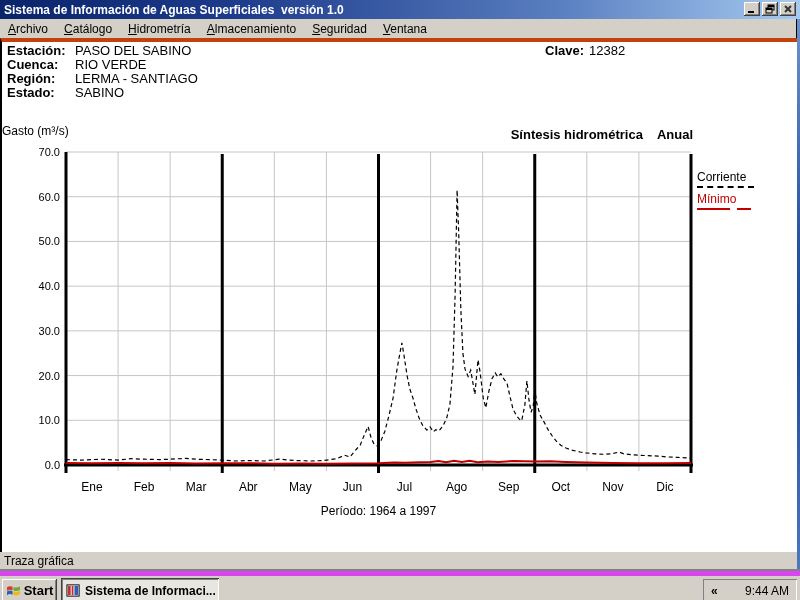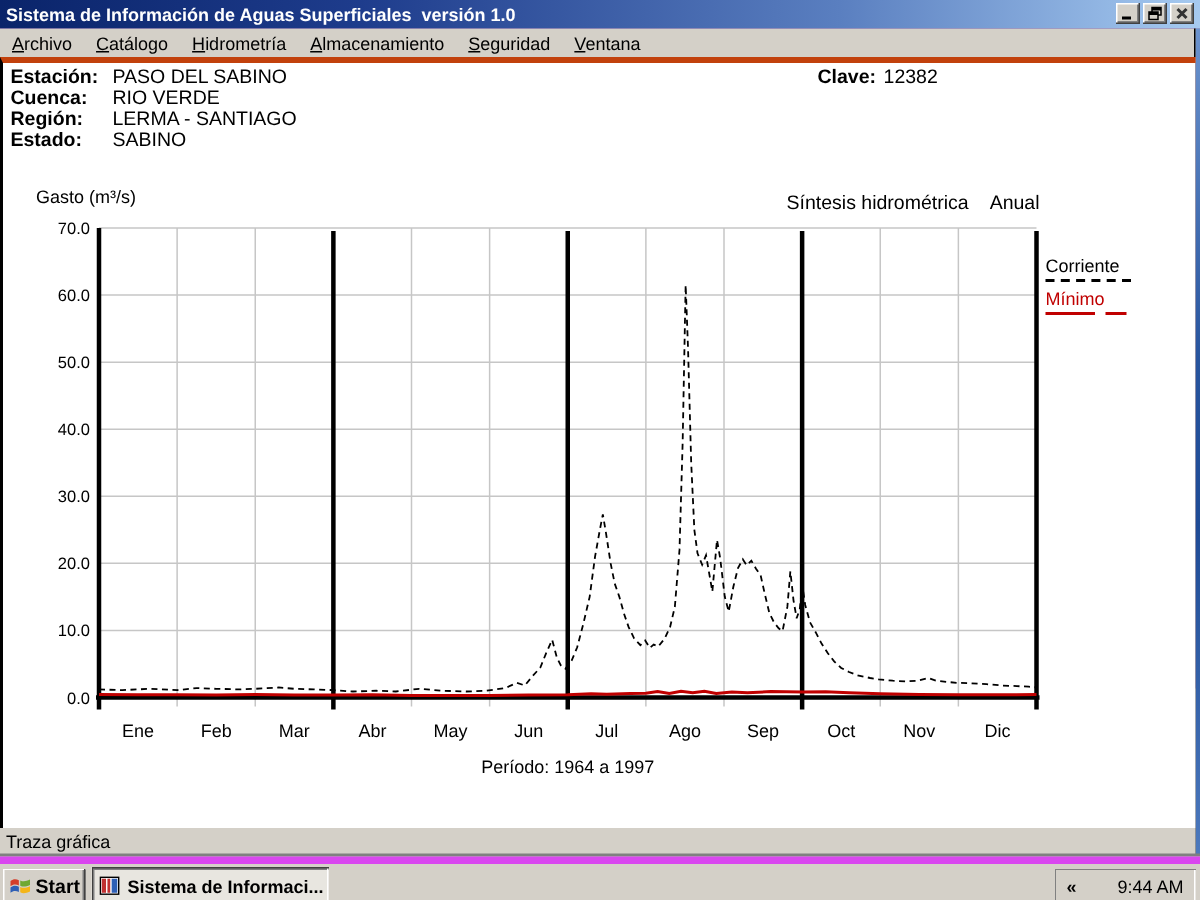--- a/index.html
+++ b/index.html
@@ -1,18 +1,18 @@
 <!DOCTYPE html>
 <html><head>
 <meta charset="utf-8">
 <style>
   * { margin:0; padding:0; box-sizing:border-box; }
   html,body { width:800px; height:600px; overflow:hidden; }
   body { font-family:"Liberation Sans", sans-serif; background:#D4D0C8; }
-  .screen { position:relative; width:800px; height:459px; background:#4c1d95; }
+  .screen { position:relative; width:800px; height:459px; background:#0f766e; }
 
   
   .titlebar { position:absolute; left:0; top:0; width:800px; height:19px;
     background:linear-gradient(to right,#0A246A 0%,#1E3C8C 30%,#5A7FC0 70%,#A6CAF0 100%);
     display:flex; align-items:center; }
   .title-text { color:#fff; font-weight:bold; font-size:12px; padding-left:4px; white-space:pre; }
   .winbtn { position:absolute; top:2px; width:16px; height:14px; background:#D4D0C8;
     box-shadow:inset -1px -1px 0 #404040, inset 1px 1px 0 #fff, inset -2px -2px 0 #808080;
     display:flex; align-items:center; justify-content:center; }
   .btn-min { right:40px; } .btn-restore { right:22px; } .btn-close { right:4px; }
@@ -30,22 +30,22 @@
     border-left:1px solid #000;
     background:linear-gradient(180deg,#6B93CE 0%,#27549E 40%,#1E4B96 60%,#4C79BD 100%); }
 
   .info-block { position:absolute; left:5px; top:2px; font-size:13px; }
   .info-row { display:flex; line-height:14px; height:14px; }
   .info-label { font-weight:bold; width:68px; }
   .info-value { white-space:pre; }
   .clave { position:absolute; left:543px; top:2px; font-size:13px; line-height:14px; }
   .clave .info-label { display:inline; width:auto; margin-right:5px; }
 
-  .gasto-label { position:absolute; left:22px; top:82px; font-size:12px; }
-  .sintesis { position:absolute; right:104px; top:85px; font-size:13px; font-weight:normal;
+  .gasto-label { position:absolute; left:0; top:82px; font-size:12px; }
+  .sintesis { position:absolute; right:104px; top:85px; font-size:13px; font-weight:bold;
     display:flex; gap:14px; }
 
   .chart-svg { position:absolute; left:0; top:0; width:795px; height:512px; }
 
   .caption { position:absolute; left:64px; top:462px; width:625px; text-align:center; font-size:12px; }
 
   .legend { position:absolute; left:695px; top:128px; font-size:12px; }
   .legend-item { margin-bottom:4px; }
   .legend-line { margin-top:2px; width:57px; height:0; }
   .legend-line.dashed { border-top:2px dashed #000; }

